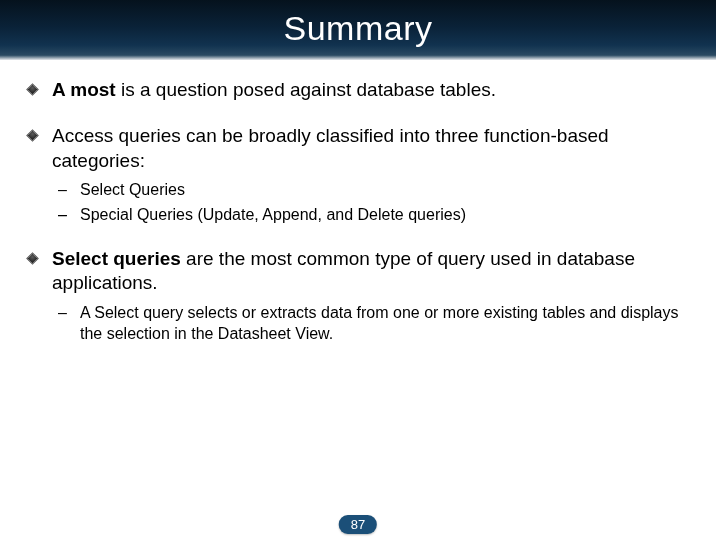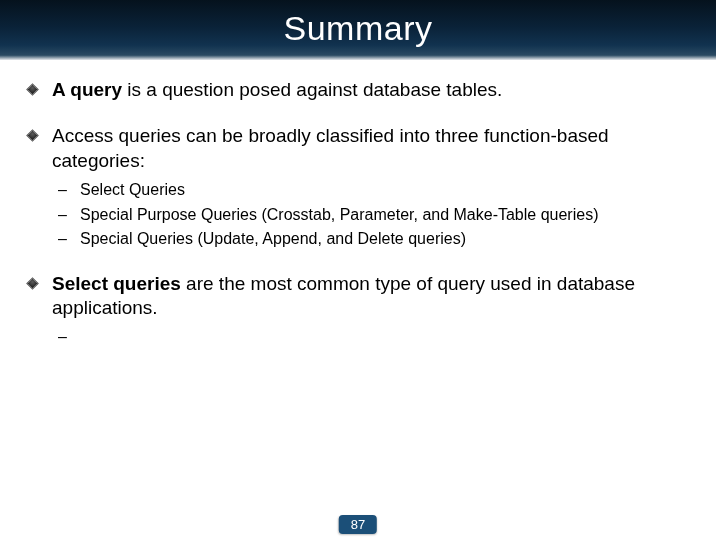--- a/index.html
+++ b/index.html
@@ -55,57 +55,57 @@
   }
   .slide-number-badge {
     position: absolute;
     bottom: 6px;
     left: 50%;
     transform: translateX(-50%);
     background: #1b4f78;
     color: #fff;
     font-size: 13px;
     padding: 2px 12px;
-    border-radius: 4px;
+    border-radius: 9px;
     box-shadow: 0 1px 2px rgba(0,0,0,0.25);
   }
   b { font-weight: bold; }
 </style>
 </head>
 <body>
 
 <div class="slide">
   <div class="title-band">
     <div class="title-text">Summary</div>
   </div>
 
   <div class="body">
     <ul class="bullets">
 
       <li>
         <span class="diamond"></span>
-        <span><b>A query</b><span> is a question posed against database tables.</span></span>
+        <span><b>A most</b><span> is a question posed against database tables.</span></span>
       </li>
 
 
       <li>
         <span class="diamond"></span>
         <span>Access queries can be broadly classified into three function-based categories:</span>
         <ul class="sub">
           <li><span class="dash">–</span><span>Select Queries</span></li>
-          <li><span class="dash">–</span><span>Special Purpose Queries (Crosstab, Parameter, and Make-Table queries)</span></li>
+          <li><span class="dash">–</span></li>
           <li><span class="dash">–</span><span>Special Queries (Update, Append, and Delete queries)</span></li>
         </ul>
       </li>
 
       <li>
         <span class="diamond"></span>
         <span><b>Select queries</b><span> are the most common type of query used in database applications.</span></span>
         <ul class="sub">
-          <li><span class="dash">–</span></li>
+          <li><span class="dash">–</span><span>A Select query selects or extracts data from one or more existing tables and displays the selection in the Datasheet View.</span></li>
         </ul>
       </li>
 
     </ul>
   </div>
 
   <div class="slide-number-badge">87</div>
 </div>
 
 </body></html>

